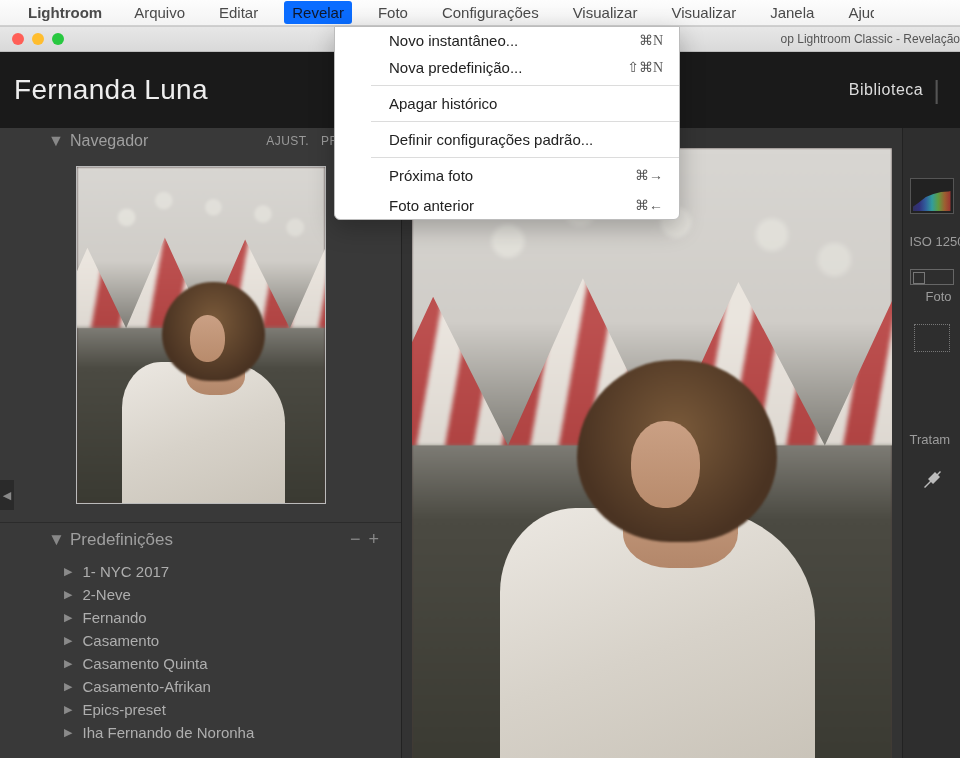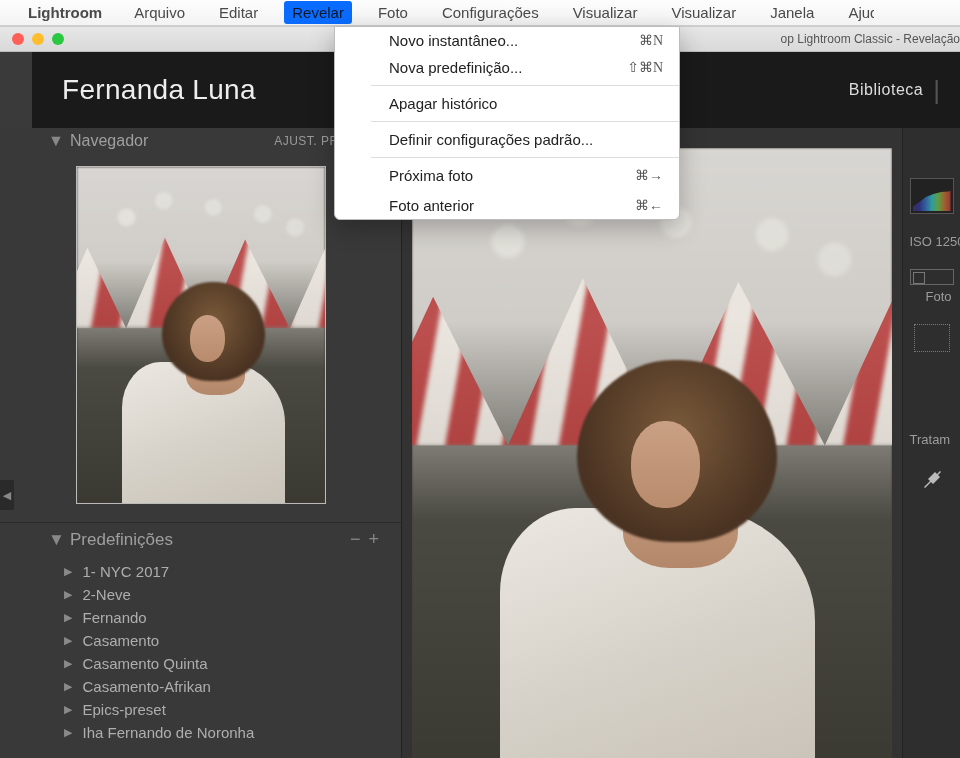--- a/index.html
+++ b/index.html
@@ -43,23 +43,22 @@
   }
   .traffic { display:flex; gap:8px; margin-right:14px;}
   .tl { width:12px;height:12px;border-radius:50%; }
   .tl.r{background:#ff5f57;} .tl.y{background:#ffbd2e;} .tl.g{background:#28c840;}
   .window-titlebar .wtitle{flex:1;text-align:right;color:#555;font-size:12px;}
   .topband {
     position:absolute; top:52px; left:0; right:0;
     height:76px;
     background:#1a1a1a;
     display:flex; align-items:center; justify-content:space-between;
-    padding:0 20px 0 30px;
+    padding:0 20px 0 14px;
     color:#e6e6e6;
-    margin-left:32px;
   }
   .topband .user { font-size:28px; font-weight:300; color:#eee; letter-spacing:0.3px;}
   .topband .module { font-size:16px; font-weight:300; color:#ddd; letter-spacing:0.5px;}
   .topband .pipe { color:#555; margin-left:10px; font-size:26px;}
 
   .panels {
     position:absolute; top:128px; left:0; right:0; bottom:0;
     display:flex;
   }
 
@@ -68,21 +67,21 @@
     display:flex; flex-direction:column;
   }
   .panel-head {
     display:flex; align-items:center; padding:4px 14px 6px 44px;
     color:#9f9f9f; font-size:16px;
   }
   .panel-head .tri { position:absolute; left:48px; color:#888;}
   .ptitle-row{position:relative;}
   .panel-head .ptitle { flex:1; }
   .panel-head .opts { font-size:12px; color:#9a9a9a; letter-spacing:0.5px;}
-  .panel-head .opts span{}
+  .panel-head .opts span{margin-left:8px;}
 
   .nav-thumb {
     margin:10px auto 18px auto;
     width:250px; height:338px;
     border:1px solid #bbb;
     background: #4a3a3a;
     position:relative;
     overflow:hidden;
   }
 

